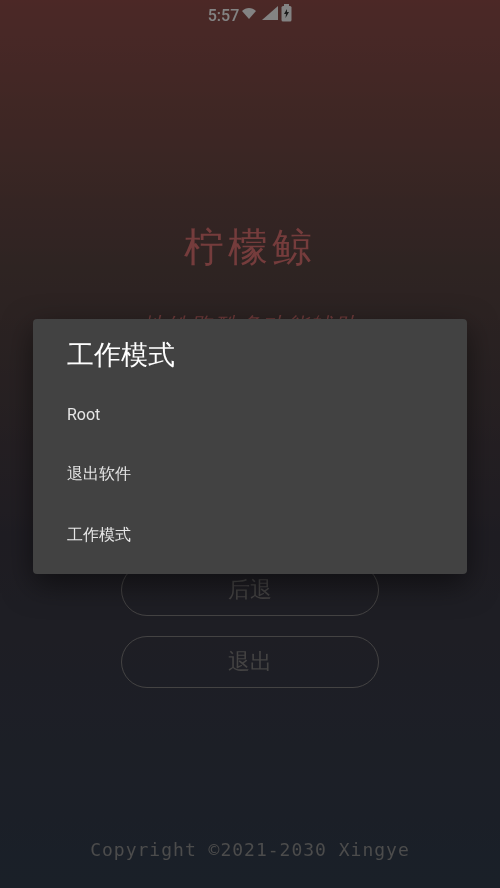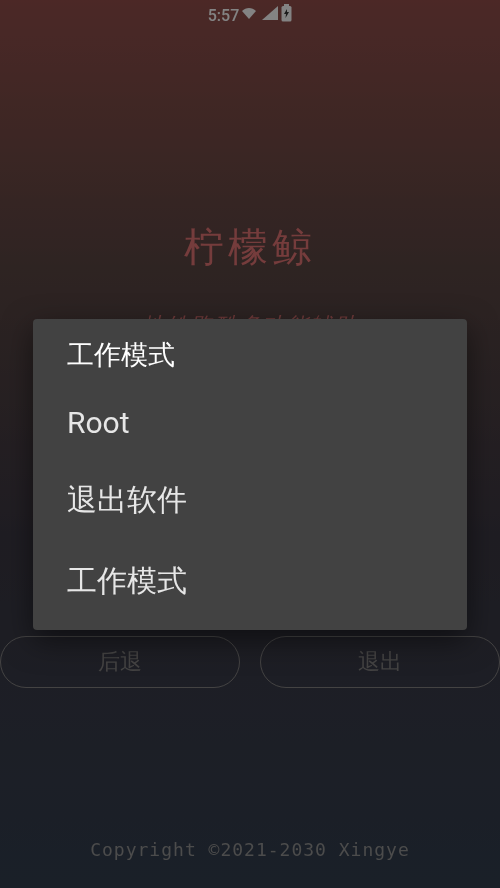--- a/index.html
+++ b/index.html
@@ -24,21 +24,21 @@
     .bg-content {
       position: absolute; top: 0; left: 0; right: 0; bottom: 0;
       display: flex; flex-direction: column; align-items: center;
       padding-top: 220px;
       z-index: 0;
     }
     .app-title { font-size: 40px; color: #d66d6d; font-weight: 500; letter-spacing: 4px; }
     .app-sub { margin-top: 36px; color: #d66d6d; font-size: 22px; font-style: italic; letter-spacing: 2px; opacity: .9; }
     .bg-buttons {
       position: absolute; bottom: 200px; left: 0; right: 0;
-      display: flex; flex-direction: row; align-items: center; gap: 20px;
+      display: flex; flex-direction: column; align-items: center; gap: 20px;
     }
     .ghost-btn {
       width: 258px; height: 52px; border: 1.5px solid #7c7a7a; border-radius: 26px;
       display: flex; align-items: center; justify-content: center;
       color: #7c7a7a; font-size: 22px; background: transparent;
     }
     .footer {
       position: absolute; bottom: 28px; left: 0; right: 0;
       text-align: center; color: #8a8a8a; font-size: 18px; font-family: monospace; letter-spacing: 1px;
     }
@@ -49,21 +49,21 @@
       border-radius: 4px;
       box-shadow: 0 10px 30px rgba(0,0,0,.5);
       z-index: 10;
       padding-bottom: 8px;
     }
     .dialog-title {
       color: #fff; font-size: 27px; font-weight: 500;
       padding: 18px 34px 12px 34px;
     }
     .dialog-item {
-      color: #e6e6e6; font-size: 30px;
+      color: #e6e6e6; font-size: 16px;
       padding: 20px 34px;
       cursor: pointer;
     }
   </style>
 </head>
 <body>
 
 <div class="screen">
 
   <div class="bg-content">

